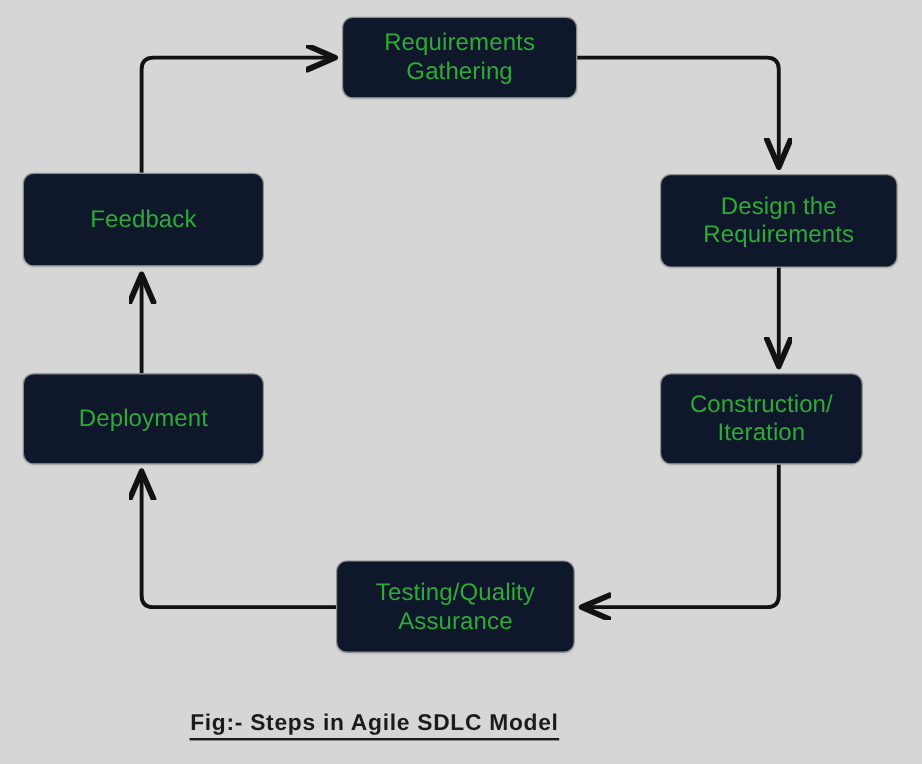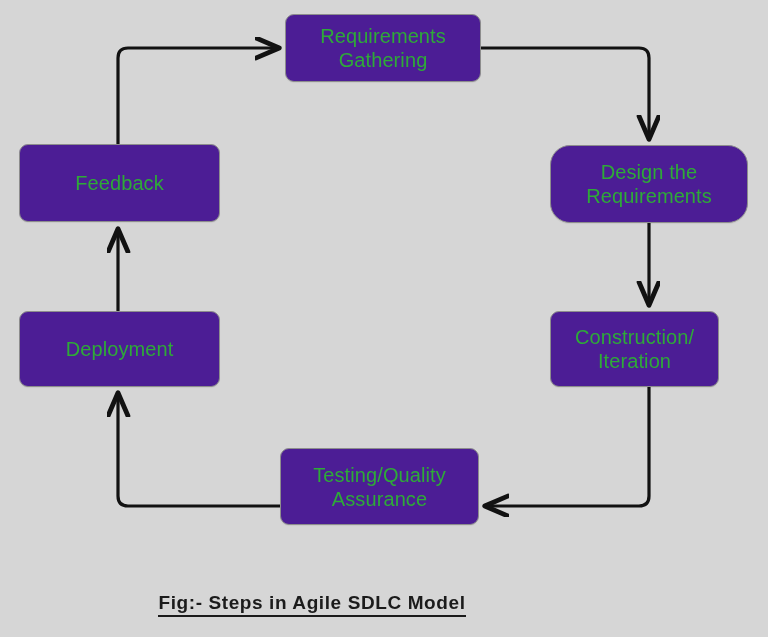--- a/index.html
+++ b/index.html
@@ -23,43 +23,43 @@
     position: absolute;
     left: 0;
     top: 0;
     width: 768px;
     height: 637px;
     pointer-events: none;
   }
   .node {
     position: absolute;
     box-sizing: border-box;
-    background: #4c1d95;
+    background: #0f172a;
     border: 1.6px solid #8d8d8d;
     border-radius: 9px;
     display: flex;
     align-items: center;
     justify-content: center;
     text-align: center;
     color: #2eaa38;
     font-size: 20px;
     line-height: 1.2;
     letter-spacing: 0.1px;
     z-index: 2;
     box-shadow: 0 1px 1px rgba(0,0,0,0.06);
   }
   .node .label {
     display: block;
     padding: 0 6px;
     white-space: pre-line;
   }
   #n-requirements { left: 285px; top: 14px;  width: 196px; height: 68px; }
-  #n-design       { left: 550px; top: 145px; width: 198px; height: 78px; border-radius: 20px; }
+  #n-design       { left: 550px; top: 145px; width: 198px; height: 78px; }
   #n-construction { left: 550px; top: 311px; width: 169px; height: 76px; }
-  #n-testing      { left: 280px; top: 448px; width: 199px; height: 77px; }
+  #n-testing      { left: 280px; top: 467px; width: 199px; height: 77px; }
   #n-deployment   { left: 19px;  top: 311px; width: 201px; height: 76px; }
   #n-feedback     { left: 19px;  top: 144px; width: 201px; height: 78px; }
 
   #caption {
     position: absolute;
     left: 0;
     top: 592px;
     width: 624px;
     text-align: center;
     color: #1b1b1b;

